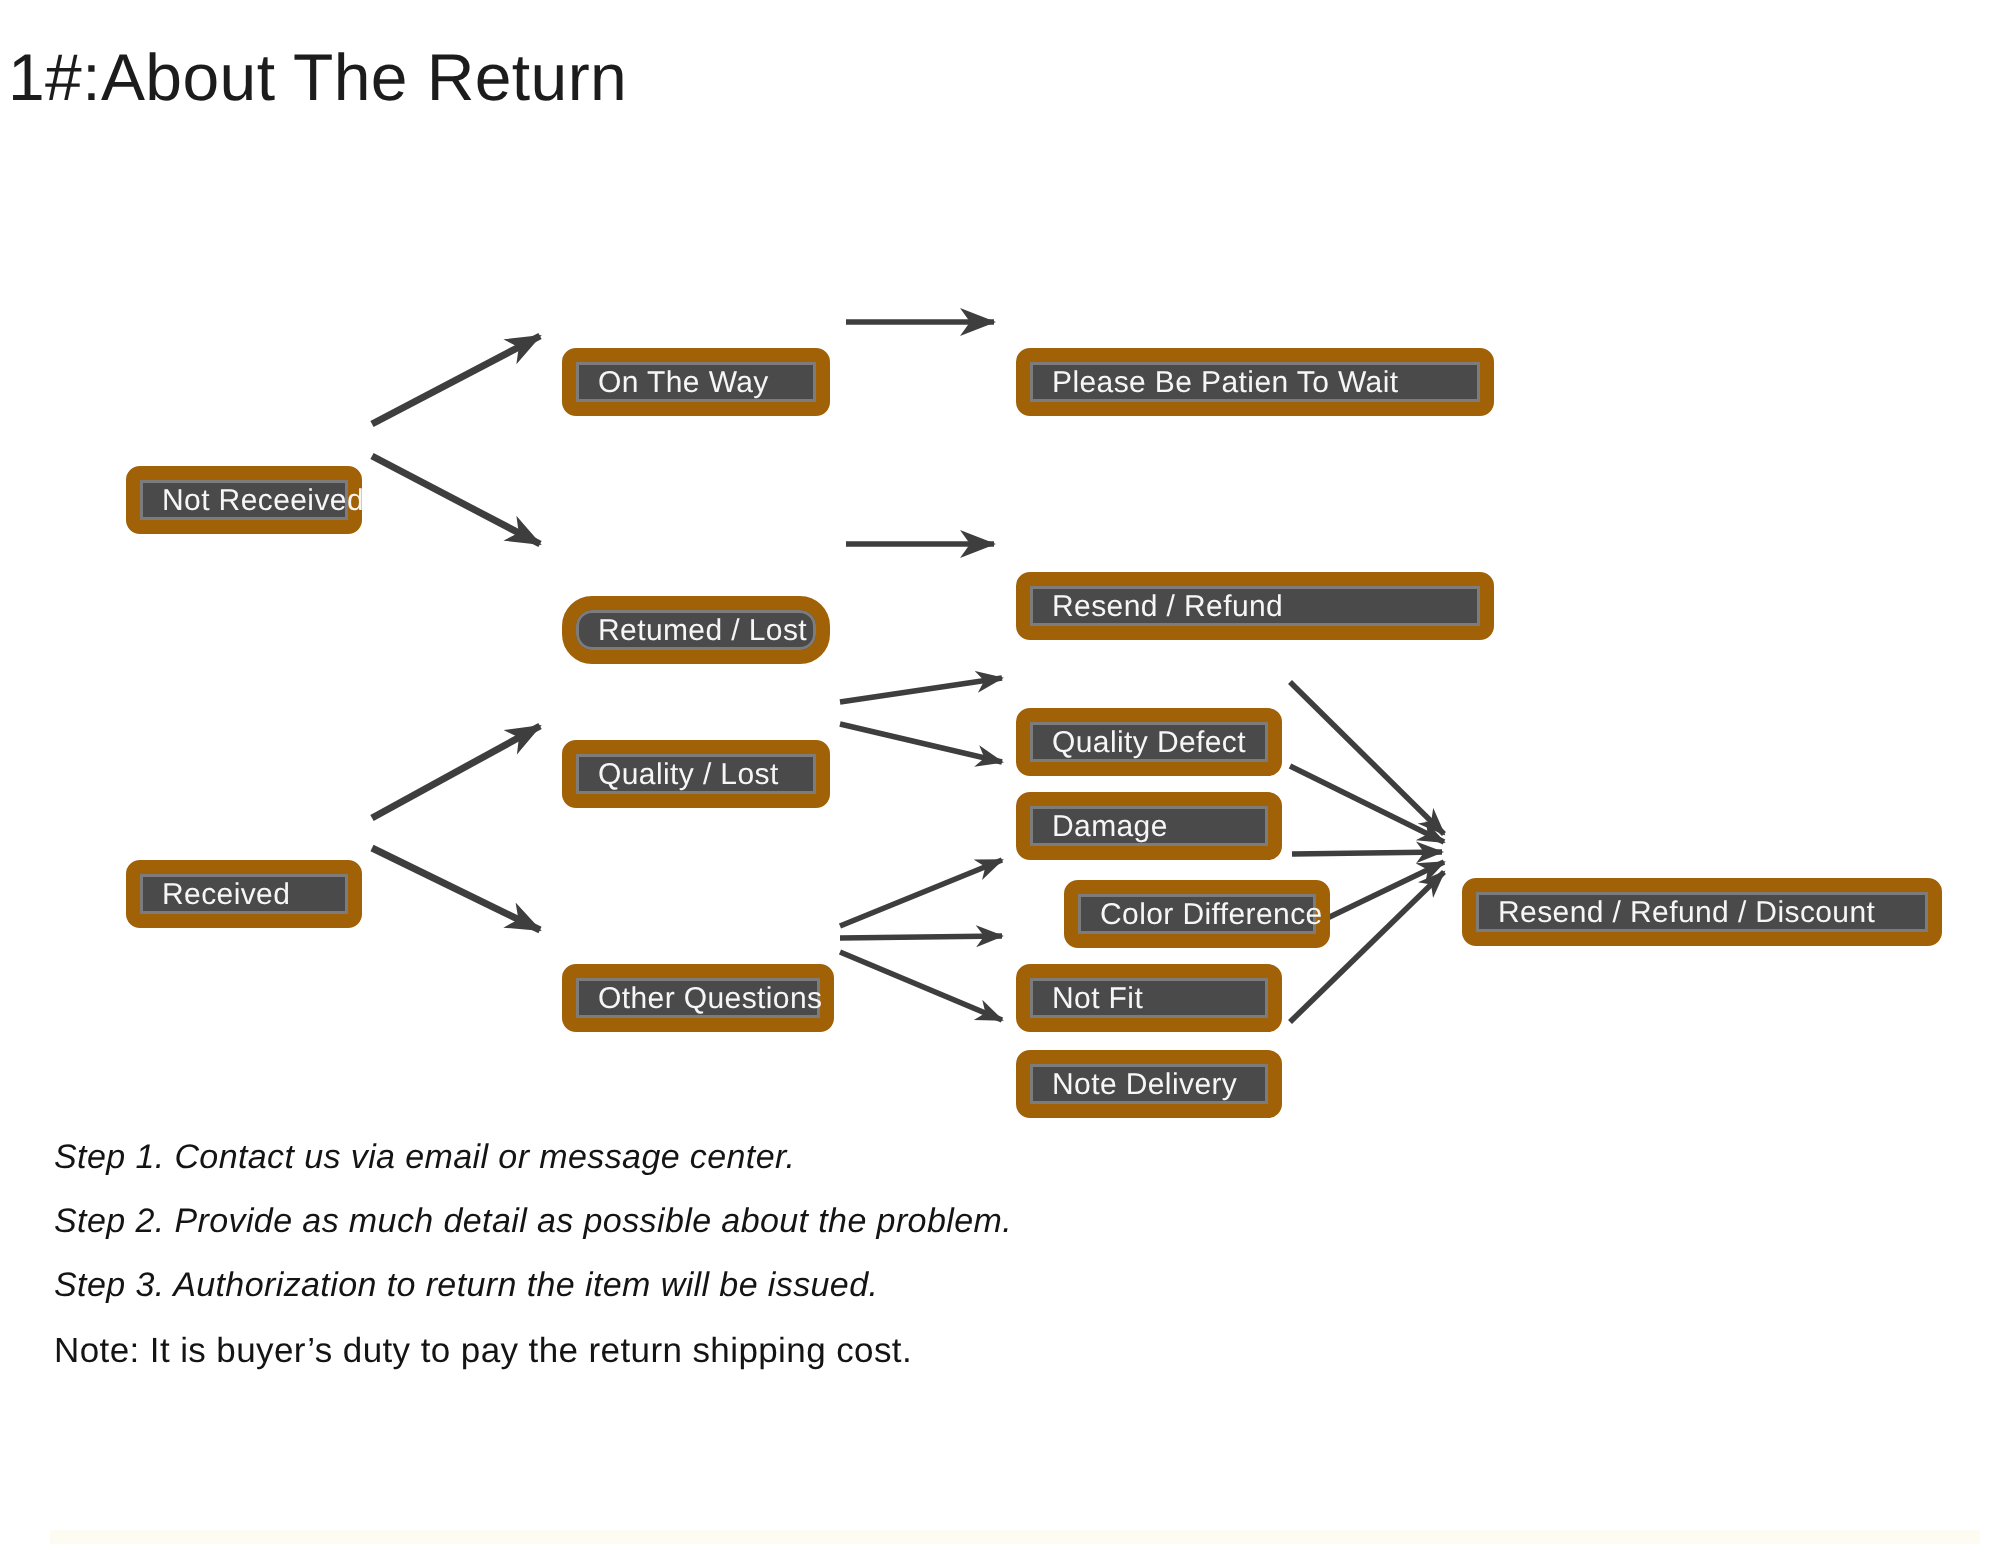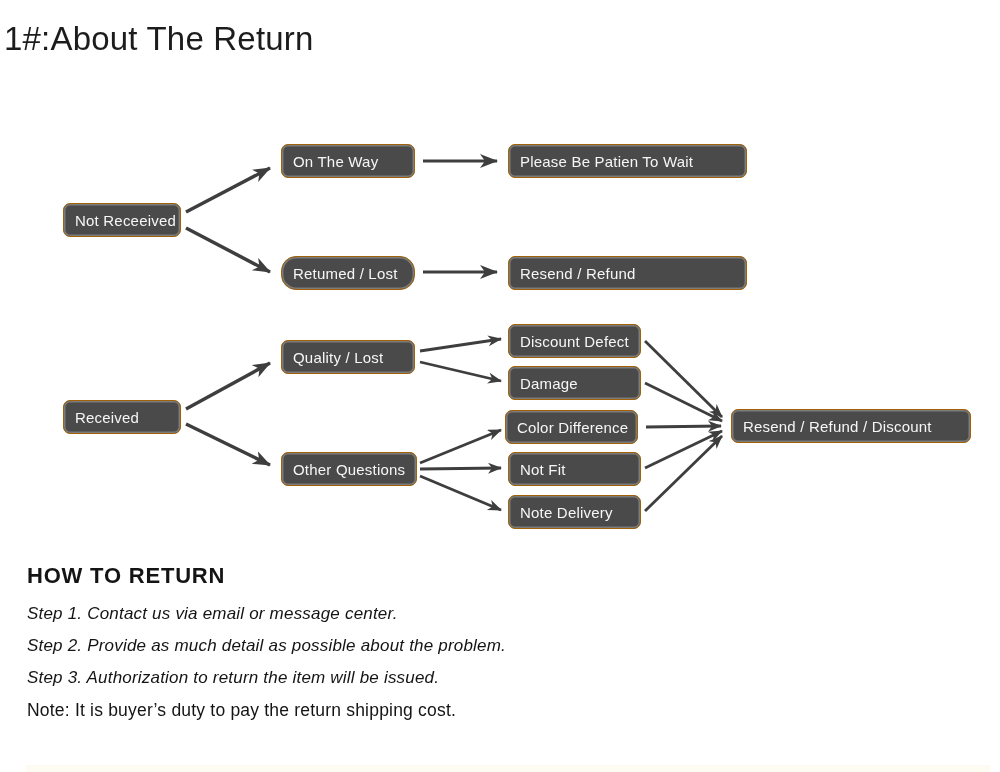--- a/index.html
+++ b/index.html
@@ -9,38 +9,39 @@
     font-family:"Liberation Sans", sans-serif;
   }
   .page-title {
     position:absolute; left:4px; top:20px;
     font-size:33px; font-weight:500; color:#1c1c1c; letter-spacing:0.2px;
   }
   .arrow-layer { position:absolute; left:0; top:0; width:1000px; height:772px; }
   .node {
     position:absolute; box-sizing:border-box;
     background:#4a4a4a; color:#f6f6f6;
-    border:1px solid #a16207; border-radius:7px;
+    border:7px solid #a16207; border-radius:7px;
     box-shadow: inset 0 0 0 1.5px rgba(255,255,255,0.28);
     display:flex; align-items:center;
     padding:0 11px; font-size:15px; font-weight:500; letter-spacing:0.2px;
     white-space:nowrap;
+    margin-top:30px;
   }
   
   .n-not-received { left:63px;  top:203px; width:118px; height:34px;text-align:right; }
   .n-on-the-way   { left:281px; top:144px; width:134px; height:34px; }
   .n-please-wait  { left:508px; top:144px; width:239px; height:34px;align-items:center; }
-  .n-returned     { left:281px; top:256px; width:134px; height:34px;border-radius:15px; }
+  .n-returned     { left:281px; top:268px; width:134px; height:34px;border-radius:15px; }
   .n-resend       { left:508px; top:256px; width:239px; height:34px; }
   .n-quality-lost { left:281px; top:340px; width:134px; height:34px; }
   .n-received     { left:63px;  top:400px; width:118px; height:34px; }
   .n-other-q      { left:281px; top:452px; width:136px; height:34px; }
   .n-q-defect     { left:508px; top:324px; width:133px; height:34px; }
   .n-damage       { left:508px; top:366px; width:133px; height:34px; }
-  .n-color-diff   { left:505px; top:410px; width:133px; height:34px; }
+  .n-color-diff   { left:532px; top:410px; width:133px; height:34px; }
   .n-not-fit      { left:508px; top:452px; width:133px; height:34px; }
   .n-wrong-del    { left:508px; top:495px; width:133px; height:34px; }
   .n-final        { left:731px; top:409px; width:240px; height:34px; }
 
   .howto { position:absolute; left:27px; top:563px; color:#141414; }
   .howto-heading {
     margin:0 0 9px 0; font-size:22px; font-weight:700; letter-spacing:0.8px;
   }
   .howto-step { font-size:17px; line-height:32px; letter-spacing:0.2px;font-style:italic; }
   .howto-note { font-size:17.5px; line-height:32px; font-weight:400; letter-spacing:0.2px; }
@@ -106,40 +107,39 @@
   <div class="node n-quality-lost">
     <span>Quality / Lost</span>
   </div>
   <div class="node n-received">
     <span>Received</span>
   </div>
   <div class="node n-other-q">
     <span>Other Questions</span>
   </div>
   <div class="node n-q-defect">
-    <span>Discount Defect</span>
+    <span>Quality Defect</span>
   </div>
   <div class="node n-damage">
     <span>Damage</span>
   </div>
   <div class="node n-color-diff">
     <span>Color Difference</span>
   </div>
   <div class="node n-not-fit">
     <span>Not Fit</span>
   </div>
   <div class="node n-wrong-del">
     <span>Note Delivery</span>
   </div>
   <div class="node n-final">
     <span>Resend / Refund / Discount</span>
   </div>
 
   <div class="howto">
-    <h2 class="howto-heading">HOW TO RETURN</h2>
     <div class="howto-step">Step 1. Contact us via email or message center.</div>
     <div class="howto-step">Step 2. Provide as much detail as possible about the problem.</div>
     <div class="howto-step">Step 3. Authorization to return the item will be issued.</div>
     <div class="howto-note">Note: It is buyer’s duty to pay the return shipping cost.</div>
   </div>
 
   <div class="next-section-edge"></div>
 
 </div>
 

